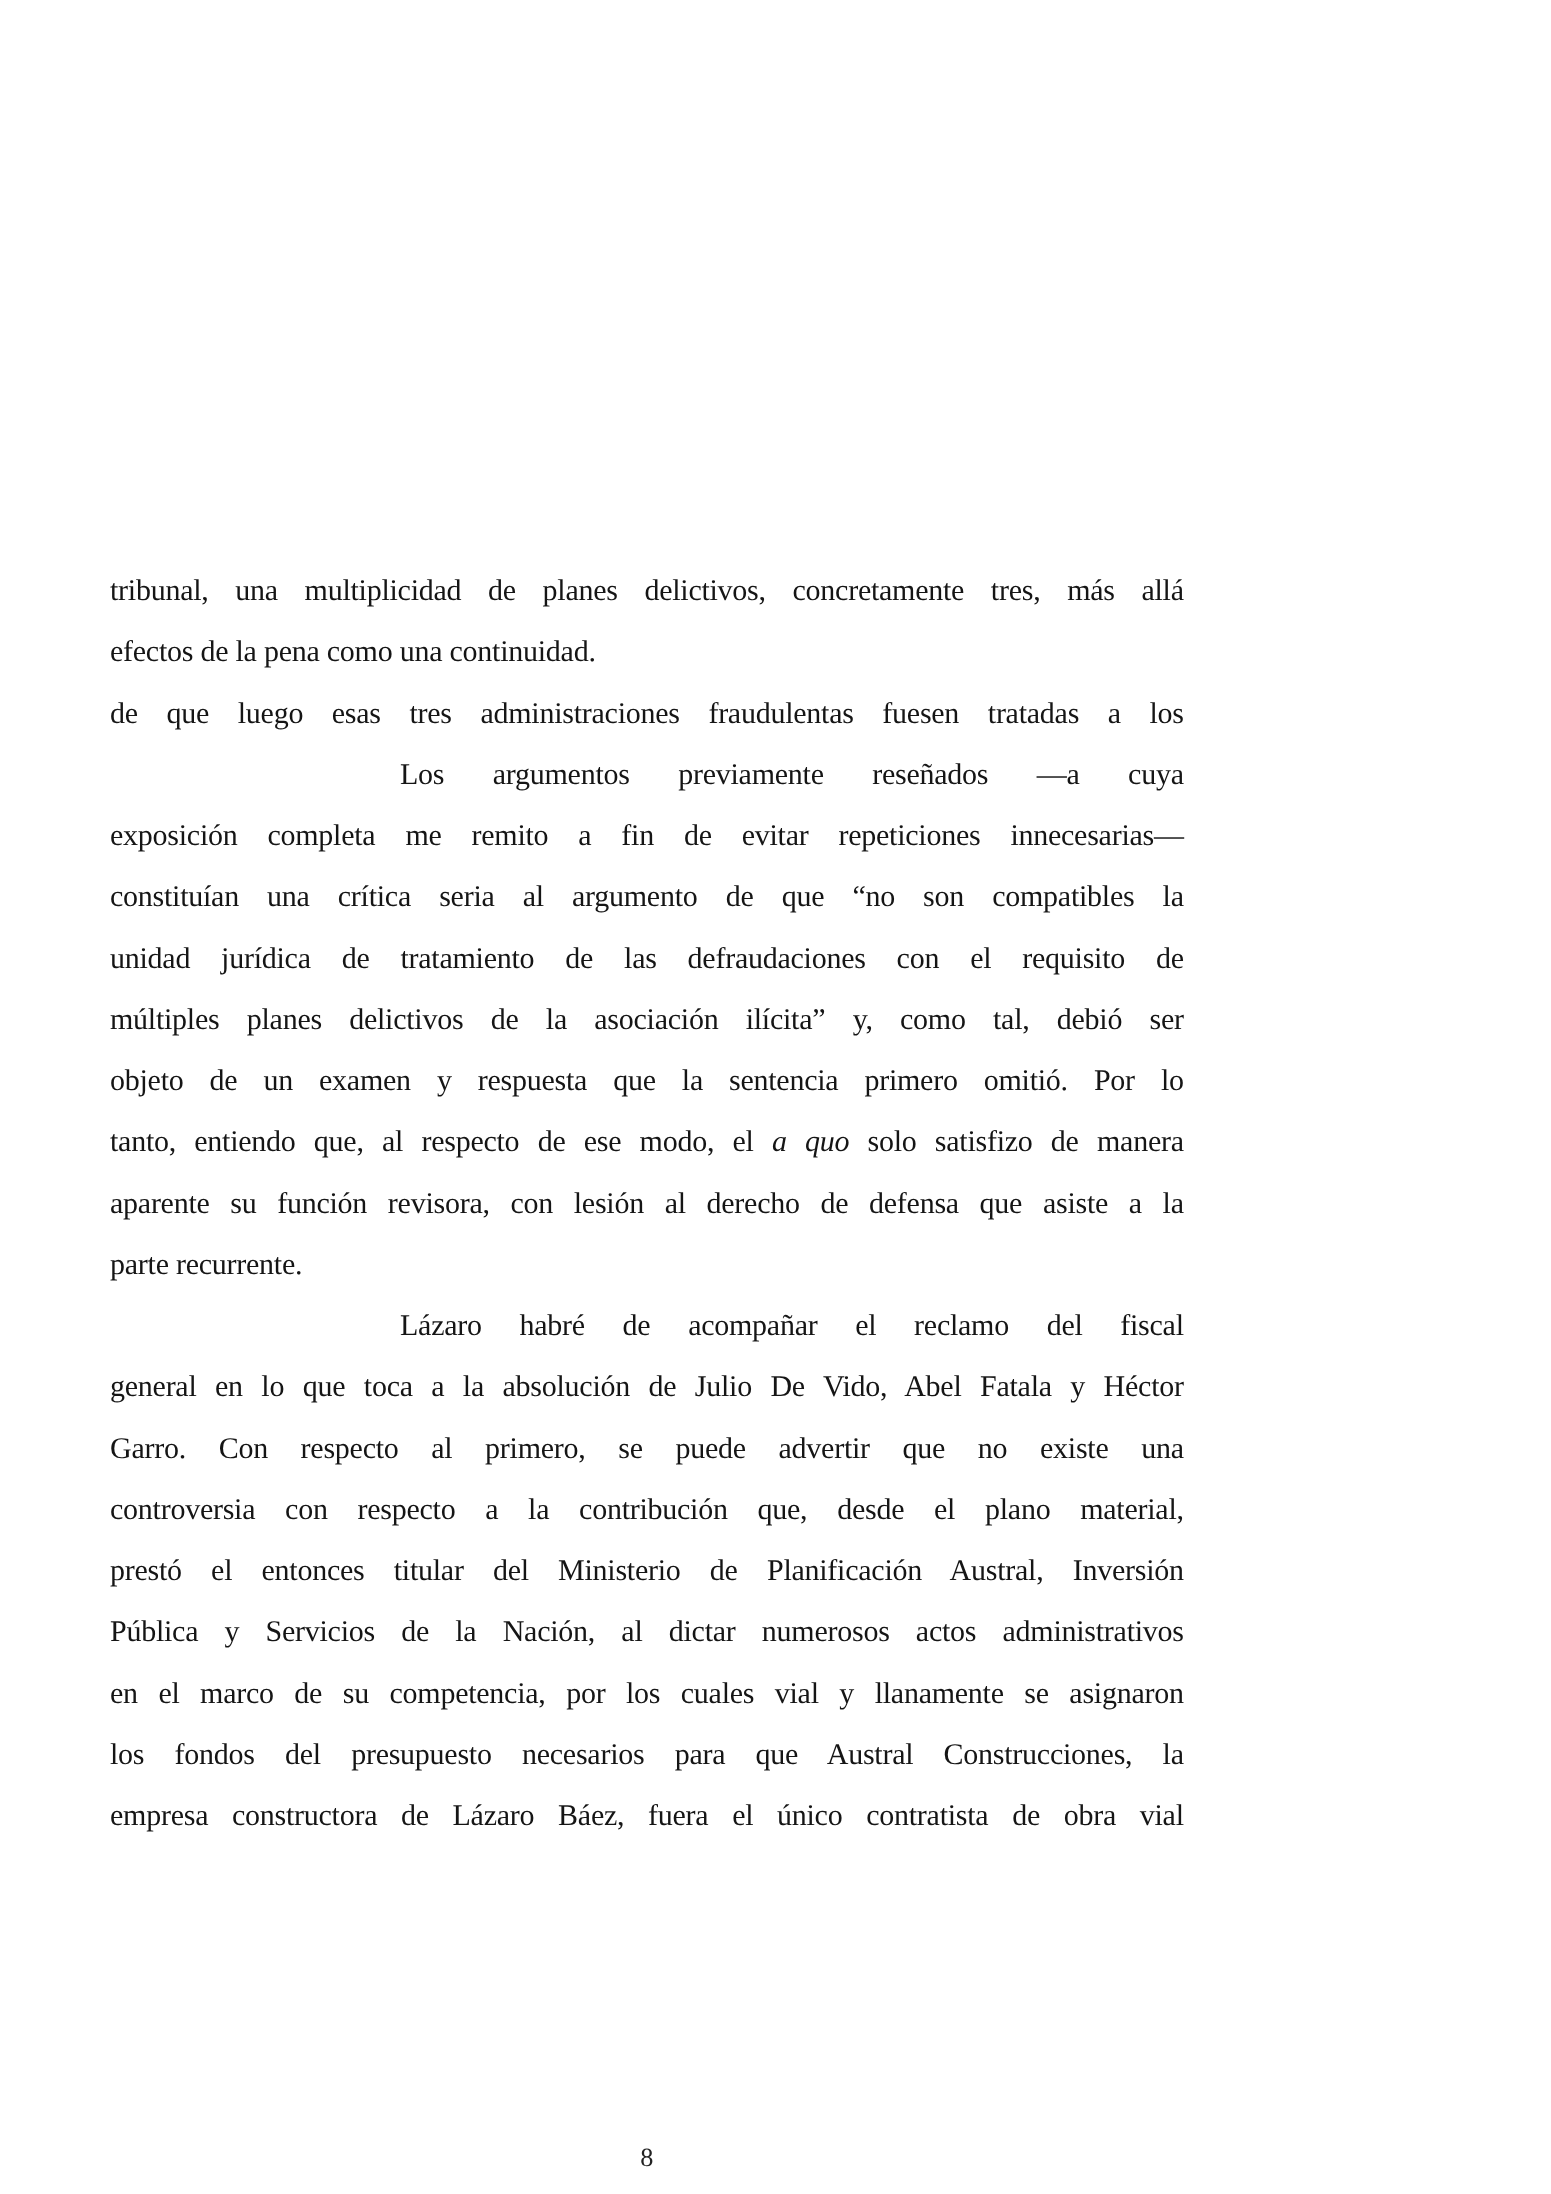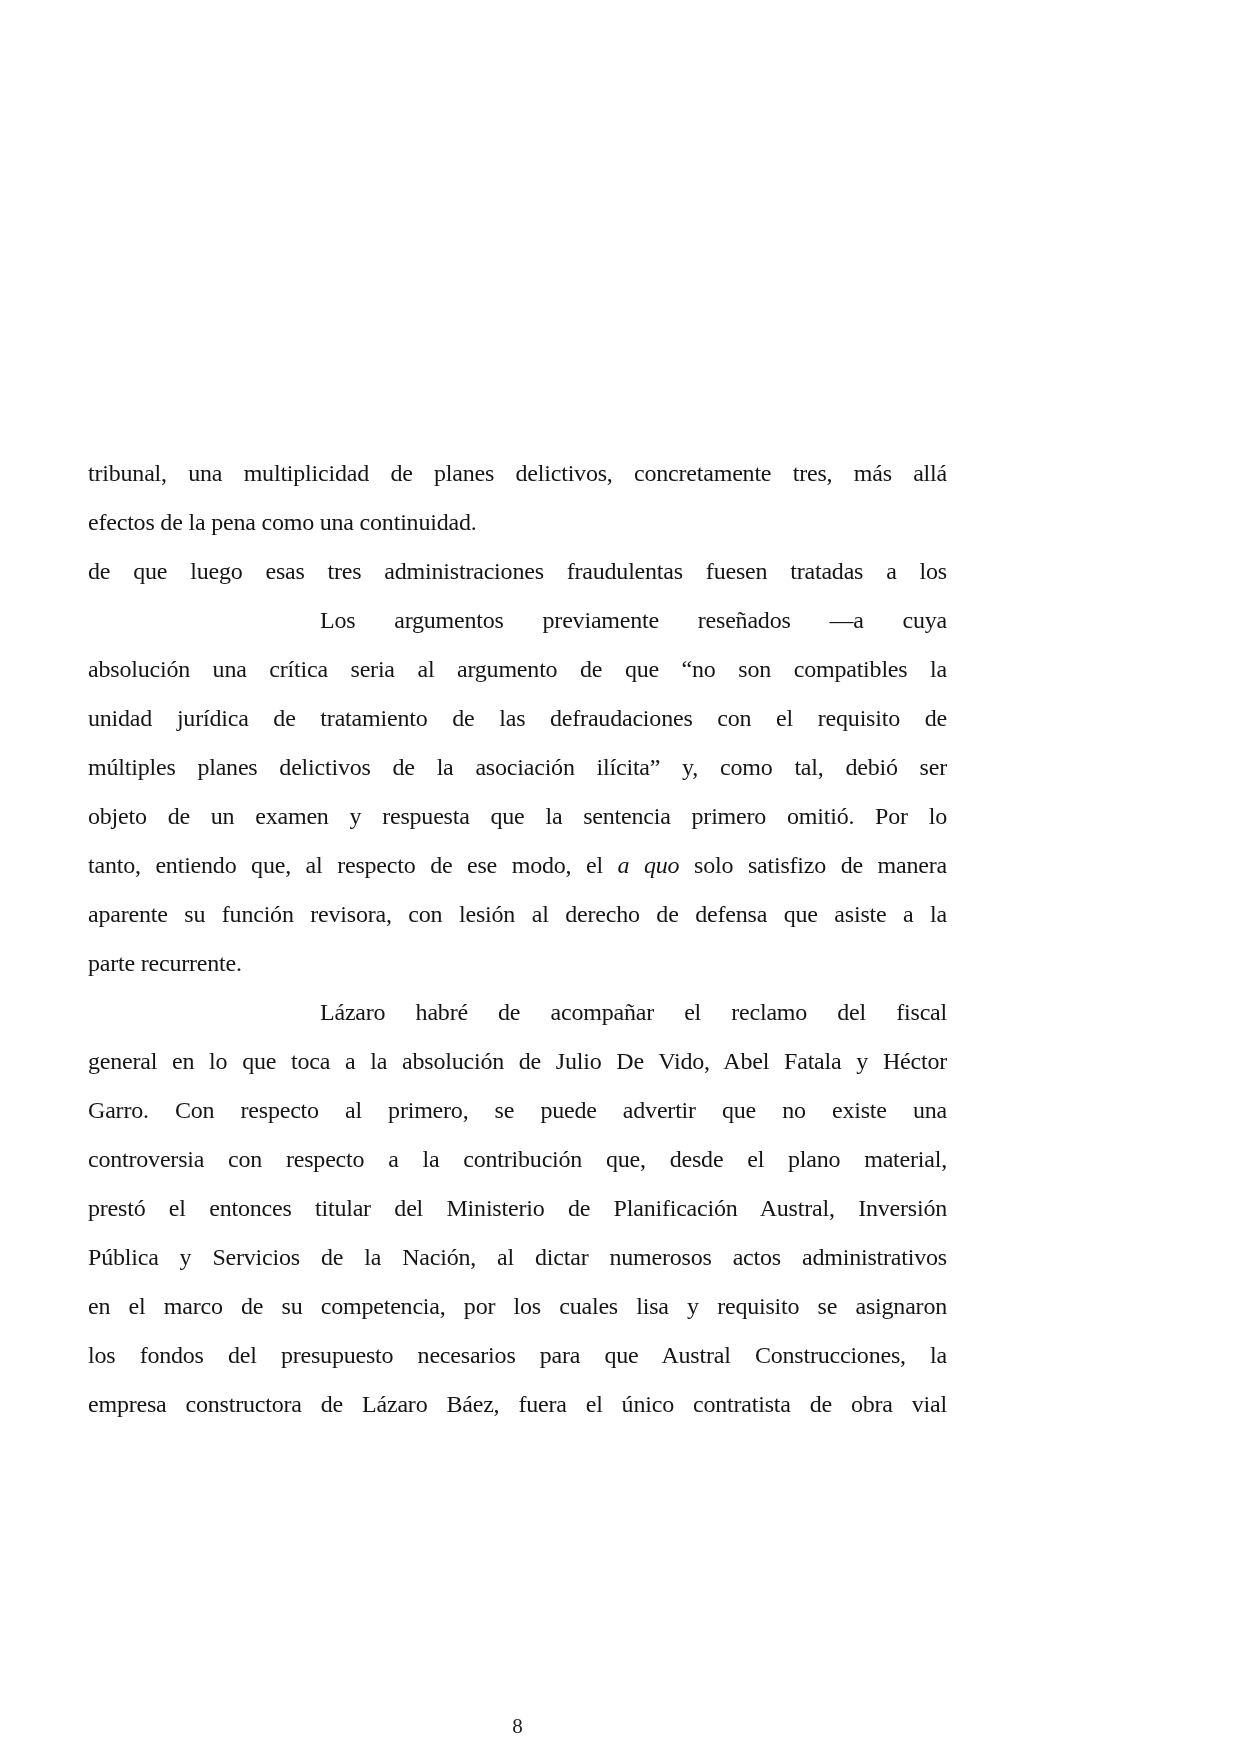--- a/index.html
+++ b/index.html
@@ -58,34 +58,35 @@
 
 <div class="page">
   <div class="text-block">
       <div>
         <div class="line"><span>tribunal, una multiplicidad de planes delictivos, concretamente tres, más allá</span></div>
         <div class="line no-justify"><span>efectos de la pena como una continuidad.</span></div>
         <div class="line"><span>de que luego esas tres administraciones fraudulentas fuesen tratadas a los</span></div>
       </div>
       <div>
         <div class="line indent"><span>Los argumentos previamente reseñados —a cuya</span></div>
-        <div class="line"><span>absolución una crítica seria al argumento de que “no son compatibles la</span></div>
+        <div class="line"><span>exposición completa me remito a fin de evitar repeticiones innecesarias—</span></div>
+        <div class="line"><span>constituían una crítica seria al argumento de que “no son compatibles la</span></div>
         <div class="line"><span>unidad jurídica de tratamiento de las defraudaciones con el requisito de</span></div>
         <div class="line"><span>múltiples planes delictivos de la asociación ilícita” y, como tal, debió ser</span></div>
         <div class="line"><span>objeto de un examen y respuesta que la sentencia primero omitió. Por lo</span></div>
         <div class="line"><span>tanto, entiendo que, al respecto de ese modo, el </span><span class="italic">a quo</span><span> solo satisfizo de manera</span></div>
         <div class="line"><span>aparente su función revisora, con lesión al derecho de defensa que asiste a la</span></div>
         <div class="line no-justify"><span>parte recurrente.</span></div>
       </div>
       <div>
         <div class="line indent"><span>Lázaro habré de acompañar el reclamo del fiscal</span></div>
         <div class="line"><span>general en lo que toca a la absolución de Julio De Vido, Abel Fatala y Héctor</span></div>
         <div class="line"><span>Garro. Con respecto al primero, se puede advertir que no existe una</span></div>
         <div class="line"><span>controversia con respecto a la contribución que, desde el plano material,</span></div>
         <div class="line"><span>prestó el entonces titular del Ministerio de Planificación Austral, Inversión</span></div>
         <div class="line"><span>Pública y Servicios de la Nación, al dictar numerosos actos administrativos</span></div>
-        <div class="line"><span>en el marco de su competencia, por los cuales lisa y requisito se asignaron</span></div>
+        <div class="line"><span>en el marco de su competencia, por los cuales vial y llanamente se asignaron</span></div>
         <div class="line"><span>los fondos del presupuesto necesarios para que Austral Construcciones, la</span></div>
         <div class="line"><span>empresa constructora de Lázaro Báez, fuera el único contratista de obra vial</span></div>
       </div>
     </div>
   <div class="page-number">8</div>
 </div>
 
 </body></html>

